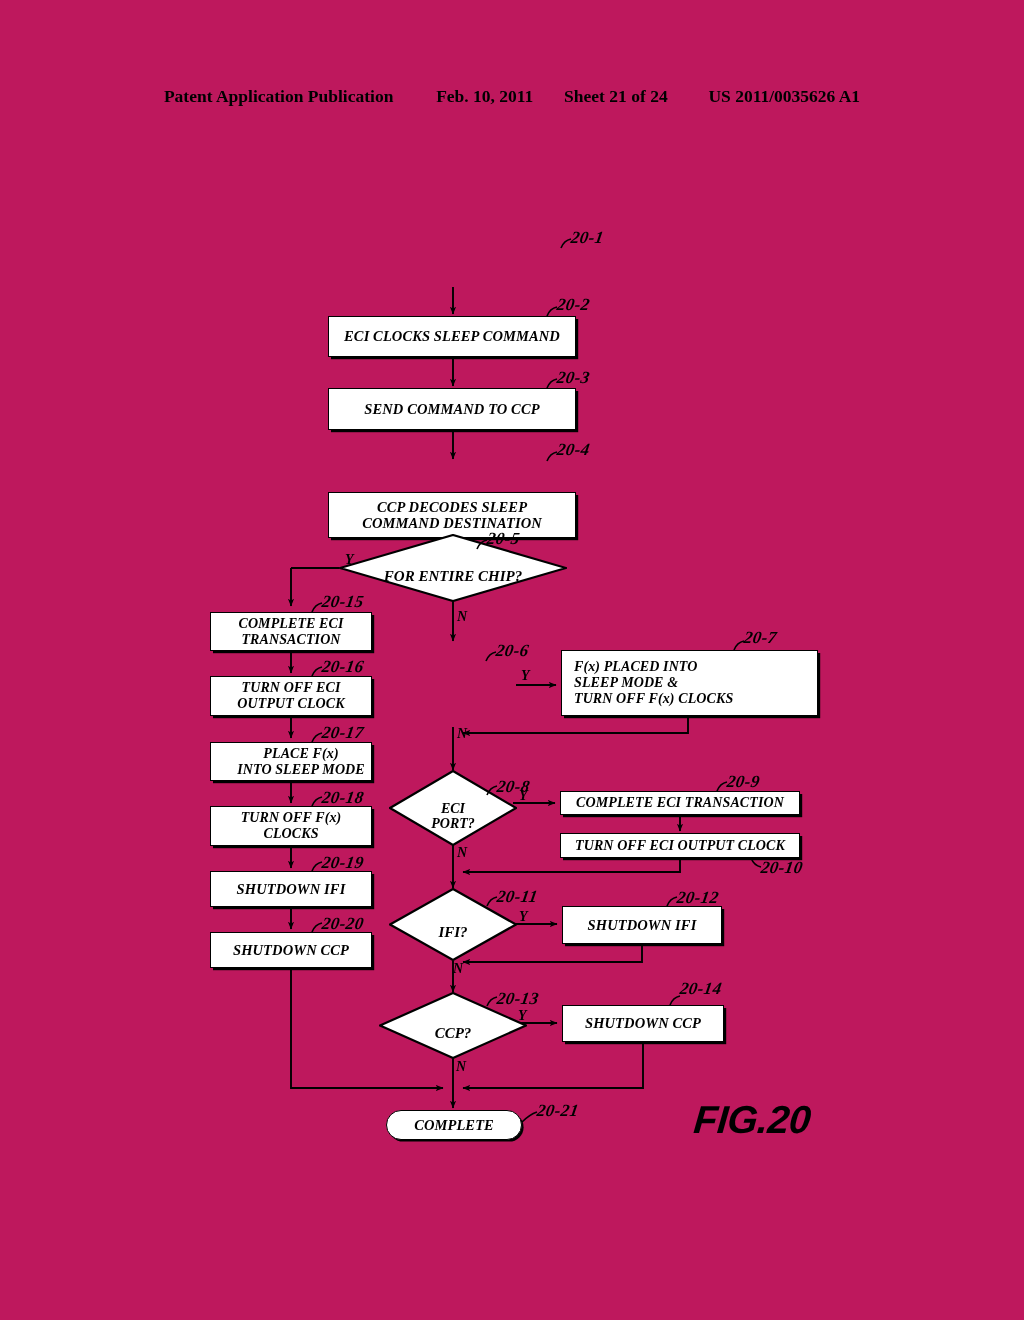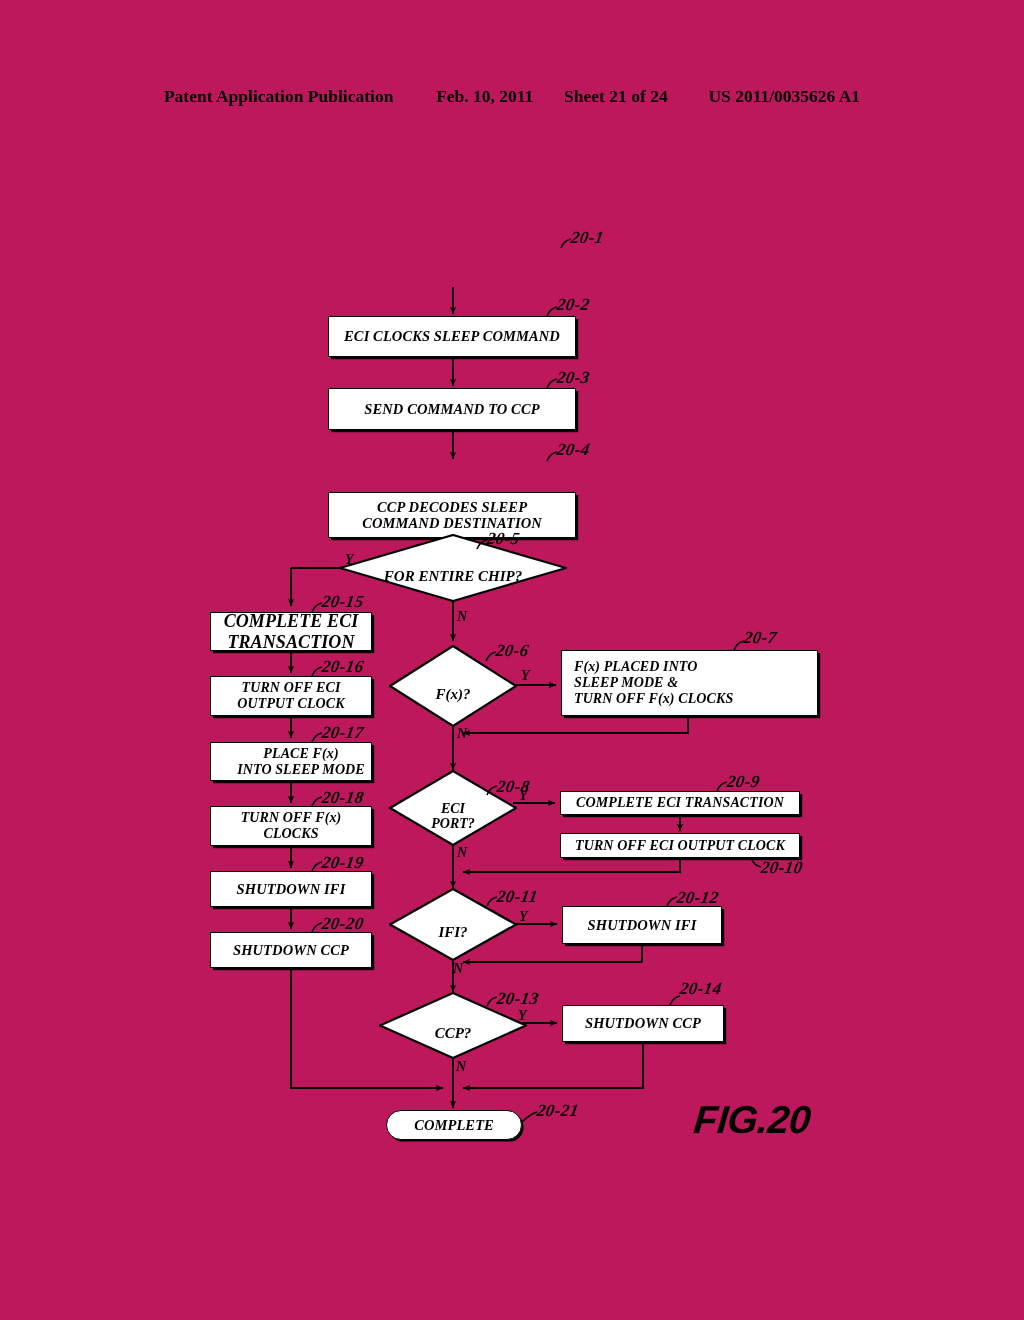--- a/index.html
+++ b/index.html
@@ -185,26 +185,20 @@
   <div class="dia" style="left:339px;top:534px;width:228px;height:68px;">
     <svg class="shape" viewBox="0 0 228 68" preserveAspectRatio="none">
       <polygon points="114,1 227,34 114,67 1,34" fill="#fff" stroke="#000" stroke-width="2.2"></polygon>
     </svg>
     <span class="dtxt" style="font-size:15px;">FOR ENTIRE CHIP?</span>
   </div>
   <div class="ref" style="left:487px;top:529px;">20-5</div>
   <div class="blab" style="left:345px;top:553px;">Y</div>
   <div class="blab" style="left:457px;top:610px;">N</div>
 
-  <div class="dia" style="left:389px;top:645px;width:128px;height:82px;">
-    <svg class="shape" viewBox="0 0 128 82" preserveAspectRatio="none">
-      <polygon points="64,1 127,41 64,81 1,41" fill="#fff" stroke="#000" stroke-width="2.2"></polygon>
-    </svg>
-    <span class="dtxt" style="font-size:15px;">F(x)?</span>
-  </div>
   <div class="ref" style="left:496px;top:641px;">20-6</div>
   <div class="blab" style="left:521px;top:669px;">Y</div>
   <div class="blab" style="left:457px;top:727px;">N</div>
 
   <div class="node" style="left:561px;top:650px;width:257px;height:66px;font-size:14px;justify-content:flex-start;">
     <span class="txt" style="text-align:left;padding-left:12px;">F(x) PLACED INTO
 SLEEP MODE      &amp;
 TURN OFF F(x) CLOCKS</span>
   </div>
   <div class="ref" style="left:744px;top:628px;">20-7</div>
@@ -253,21 +247,21 @@
   </div>
   <div class="ref" style="left:497px;top:989px;">20-13</div>
   <div class="blab" style="left:518px;top:1009px;">Y</div>
   <div class="blab" style="left:456px;top:1060px;">N</div>
 
   <div class="node" style="left:562px;top:1005px;width:162px;height:37px;font-size:14.5px;">
     <span class="txt">SHUTDOWN CCP</span>
   </div>
   <div class="ref" style="left:680px;top:979px;">20-14</div>
 
-  <div class="node" style="left:210px;top:612px;width:162px;height:39px;font-size:18px;">
+  <div class="node" style="left:210px;top:612px;width:162px;height:39px;font-size:14px;">
     <span class="txt">COMPLETE ECI
 TRANSACTION</span>
   </div>
   <div class="ref" style="left:322px;top:592px;">20-15</div>
 
   <div class="node" style="left:210px;top:676px;width:162px;height:40px;font-size:14px;">
     <span class="txt">TURN OFF ECI
 OUTPUT CLOCK</span>
   </div>
   <div class="ref" style="left:322px;top:657px;">20-16</div>

